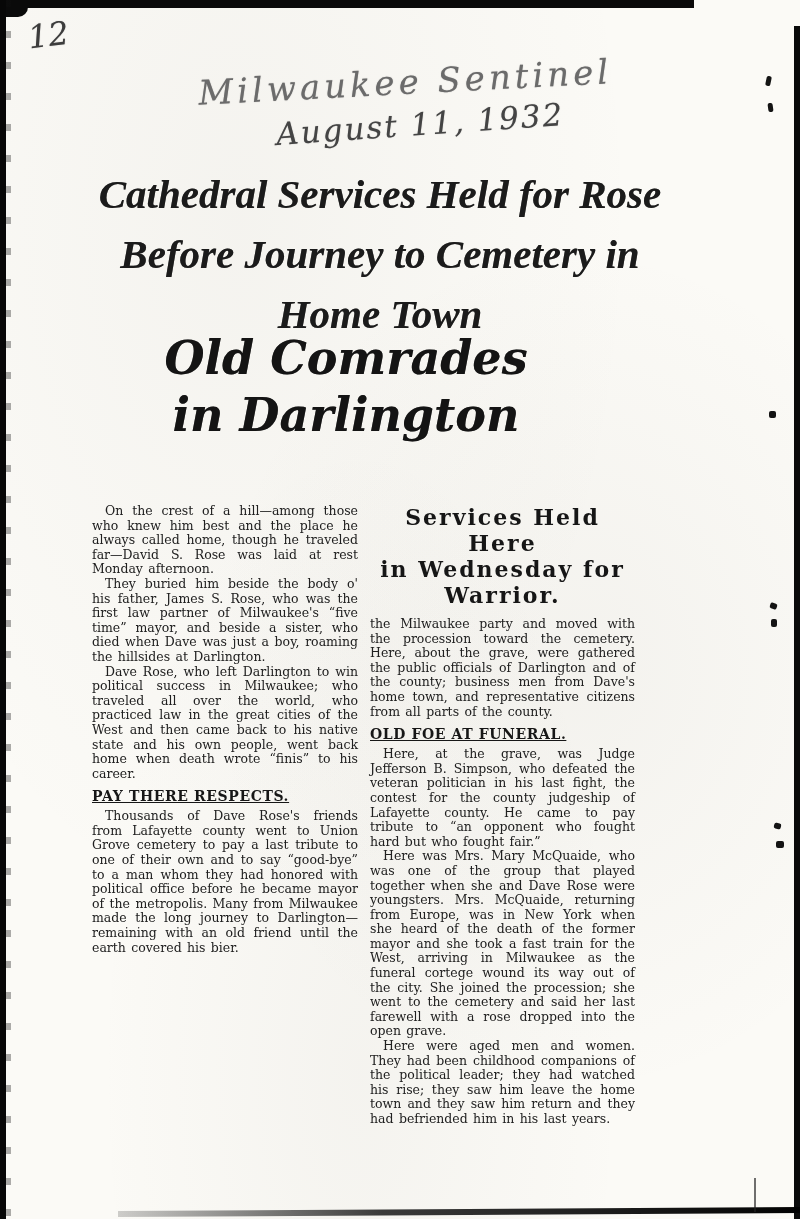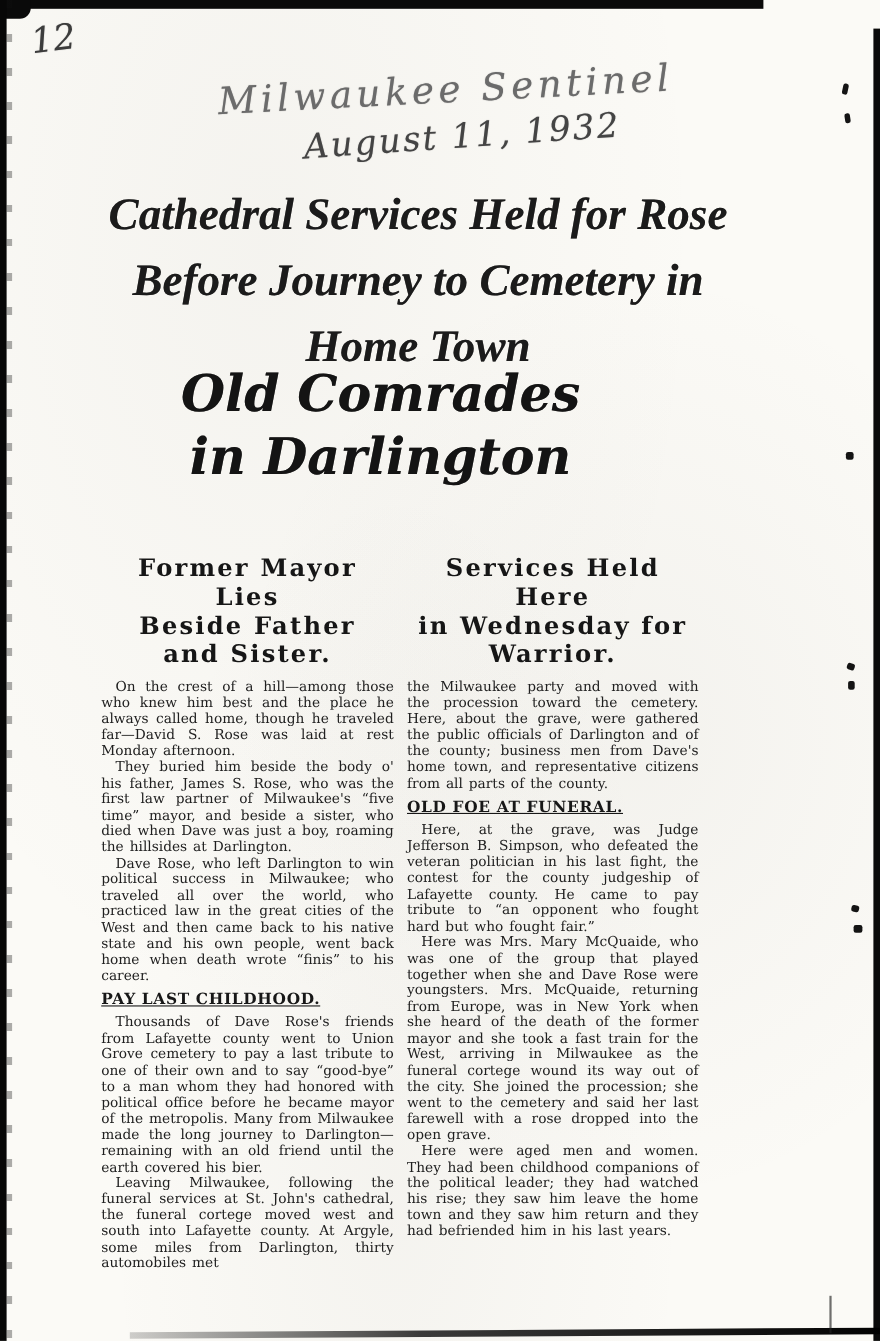--- a/index.html
+++ b/index.html
@@ -85,31 +85,25 @@
     <div>Before Journey to Cemetery in</div>
     <div>Home Town</div>
   </div>
 
   <div class="deck">
     <div>Old Comrades</div>
     <div>in Darlington</div>
   </div>
 
   <div class="col col-left">
-    <h2>
-      <span>Former Mayor Lies</span><br>
-      <span>Beside Father</span><br>
-      <span>and Sister.</span>
-    </h2>
     <p class="indent">On the crest of a hill—among those who knew him best and the place he always called home, though he traveled far—David S. Rose was laid at rest Monday afternoon.</p>
     <p class="indent">They buried him beside the body o' his father, James S. Rose, who was the first law partner of Milwaukee's “five time” mayor, and beside a sister, who died when Dave was just a boy, roaming the hillsides at Darlington.</p>
     <p class="indent">Dave Rose, who left Darlington to win political success in Milwaukee; who traveled all over the world, who practiced law in the great cities of the West and then came back to his native state and his own people, went back home when death wrote “finis” to his career.</p>
-    <h3>PAY LAST CHILDHOOD.</h3>
+    <h3>PAY THERE RESPECTS.</h3>
     <p class="indent">Thousands of Dave Rose's friends from Lafayette county went to Union Grove cemetery to pay a last tribute to one of their own and to say “good-bye” to a man whom they had honored with political office before he became mayor of the metropolis. Many from Milwaukee made the long journey to Darlington—remaining with an old friend until the earth covered his bier.</p>
-    <p class="indent">Leaving Milwaukee, following the funeral services at St. John's cathedral, the funeral cortege moved west and south into Lafayette county. At Argyle, some miles from Darlington, thirty automobiles met</p>
   </div>
 
   <div class="col col-right">
     <h2>
       <span>Services Held Here</span><br>
       <span>in Wednesday for</span><br>
       <span>Warrior.</span>
     </h2>
     <p>the Milwaukee party and moved with the procession toward the cemetery. Here, about the grave, were gathered the public officials of Darlington and of the county; business men from Dave's home town, and representative citizens from all parts of the county.</p>
     <h3>OLD FOE AT FUNERAL.</h3>

